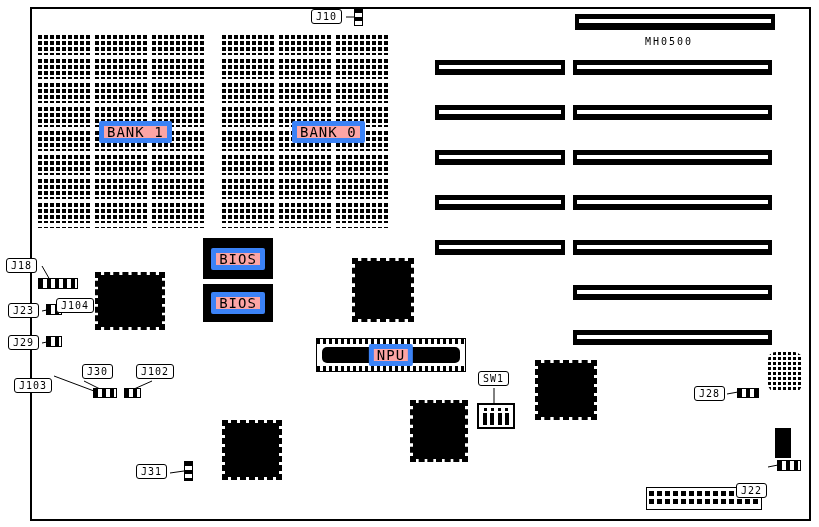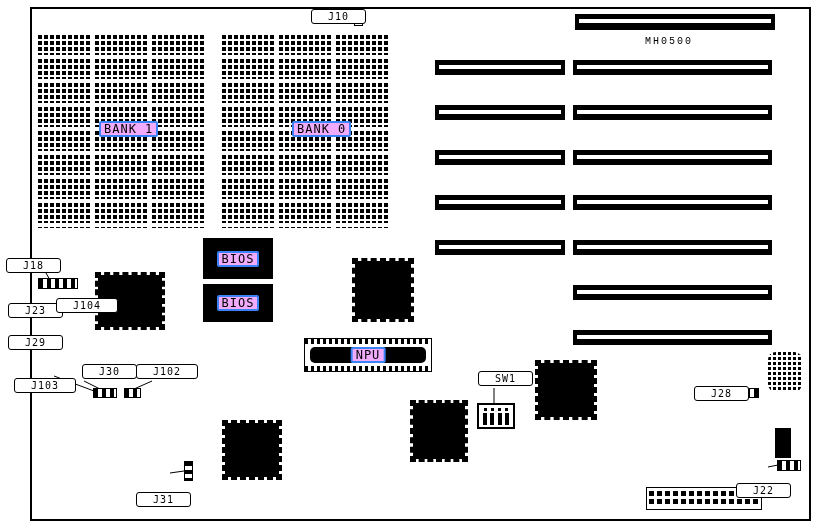--- a/index.html
+++ b/index.html
@@ -99,45 +99,44 @@
 
   
   .jlabel {
     position: absolute;
     background: #fff;
     border: 1px solid #000;
     border-radius: 3px;
     font-size: 10px;
     line-height: 13px;
     letter-spacing: 1px;
-    padding: 0 16px;
+    padding: 0 4px;
     white-space: nowrap;
     z-index: 6;
     color: #000;
   }
   .chip-label {
-    background: #f0abfc;
-    border: 2px solid #3b82f6;
+    background: #fca5a5;
+    border: 5px solid #3b82f6;
     border-radius: 2px;
-    font-size: 12px;
+    font-size: 14px;
     line-height: 12px;
     letter-spacing: 1px;
     padding: 0 3px;
     white-space: nowrap;
     color: #000;
     z-index: 4;
   }
   .chip-label.abs { position: absolute; }
 
   .model-text {
     font-size: 10px;
     letter-spacing: 2px;
     color: #000;
     z-index: 2;
-    font-family: Liberation Mono, monospace;
   }
 
   
   .pinhdr-h {
     border: 1px solid #000;
     background: repeating-linear-gradient(90deg, #000 0 4px, #fff 4px 8px);
     z-index: 3;
   }
   .pinhdr-v {
     border: 1px solid #000;
@@ -233,21 +232,21 @@
     <span class="chip-label">BIOS</span>
   </div>
 
   <div class="abs qfp" style="left:352px;top:258px;width:62px;height:64px"></div>
   <div class="abs qfp" style="left:95px;top:272px;width:70px;height:58px"></div>
   <div class="abs qfp" style="left:222px;top:420px;width:60px;height:60px"></div>
   <div class="abs qfp" style="left:410px;top:400px;width:58px;height:62px"></div>
   <div class="abs qfp" style="left:535px;top:360px;width:62px;height:60px"></div>
 
 
-  <div class="abs npu-socket" style="left:304px;top:338px;width:128px;height:34px">
+  <div class="abs npu-socket" style="left:316px;top:338px;width:150px;height:34px">
     <div class="npu-bar"></div>
     <span class="chip-label abs" style="left:50%;top:50%;transform:translate(-50%,-50%)">NPU</span>
   </div>
 
 
   <div class="abs xtal" style="left:768px;top:352px;width:34px;height:40px"></div>
 
   <div class="abs din" style="left:775px;top:428px;width:16px;height:30px"></div>
 
   <div class="abs pin-header-outer" style="left:646px;top:487px;width:116px;height:23px">
@@ -284,18 +283,18 @@
   <div class="abs pinhdr-h" style="left:777px;top:460px;width:24px;height:11px"></div>
 
   <div class="jlabel" style="left:311px;top:9px">J10</div>
   <div class="jlabel" style="left:6px;top:258px">J18</div>
   <div class="jlabel" style="left:8px;top:303px">J23</div>
   <div class="jlabel" style="left:56px;top:298px">J104</div>
   <div class="jlabel" style="left:8px;top:335px">J29</div>
   <div class="jlabel" style="left:14px;top:378px">J103</div>
   <div class="jlabel" style="left:82px;top:364px">J30</div>
   <div class="jlabel" style="left:136px;top:364px">J102</div>
-  <div class="jlabel" style="left:136px;top:492px">J31</div>
+  <div class="jlabel" style="left:136px;top:464px">J31</div>
   <div class="jlabel" style="left:478px;top:371px">SW1</div>
   <div class="jlabel" style="left:694px;top:386px">J28</div>
   <div class="jlabel" style="left:736px;top:483px">J22</div>
 
 </div>
 
 </body></html>

